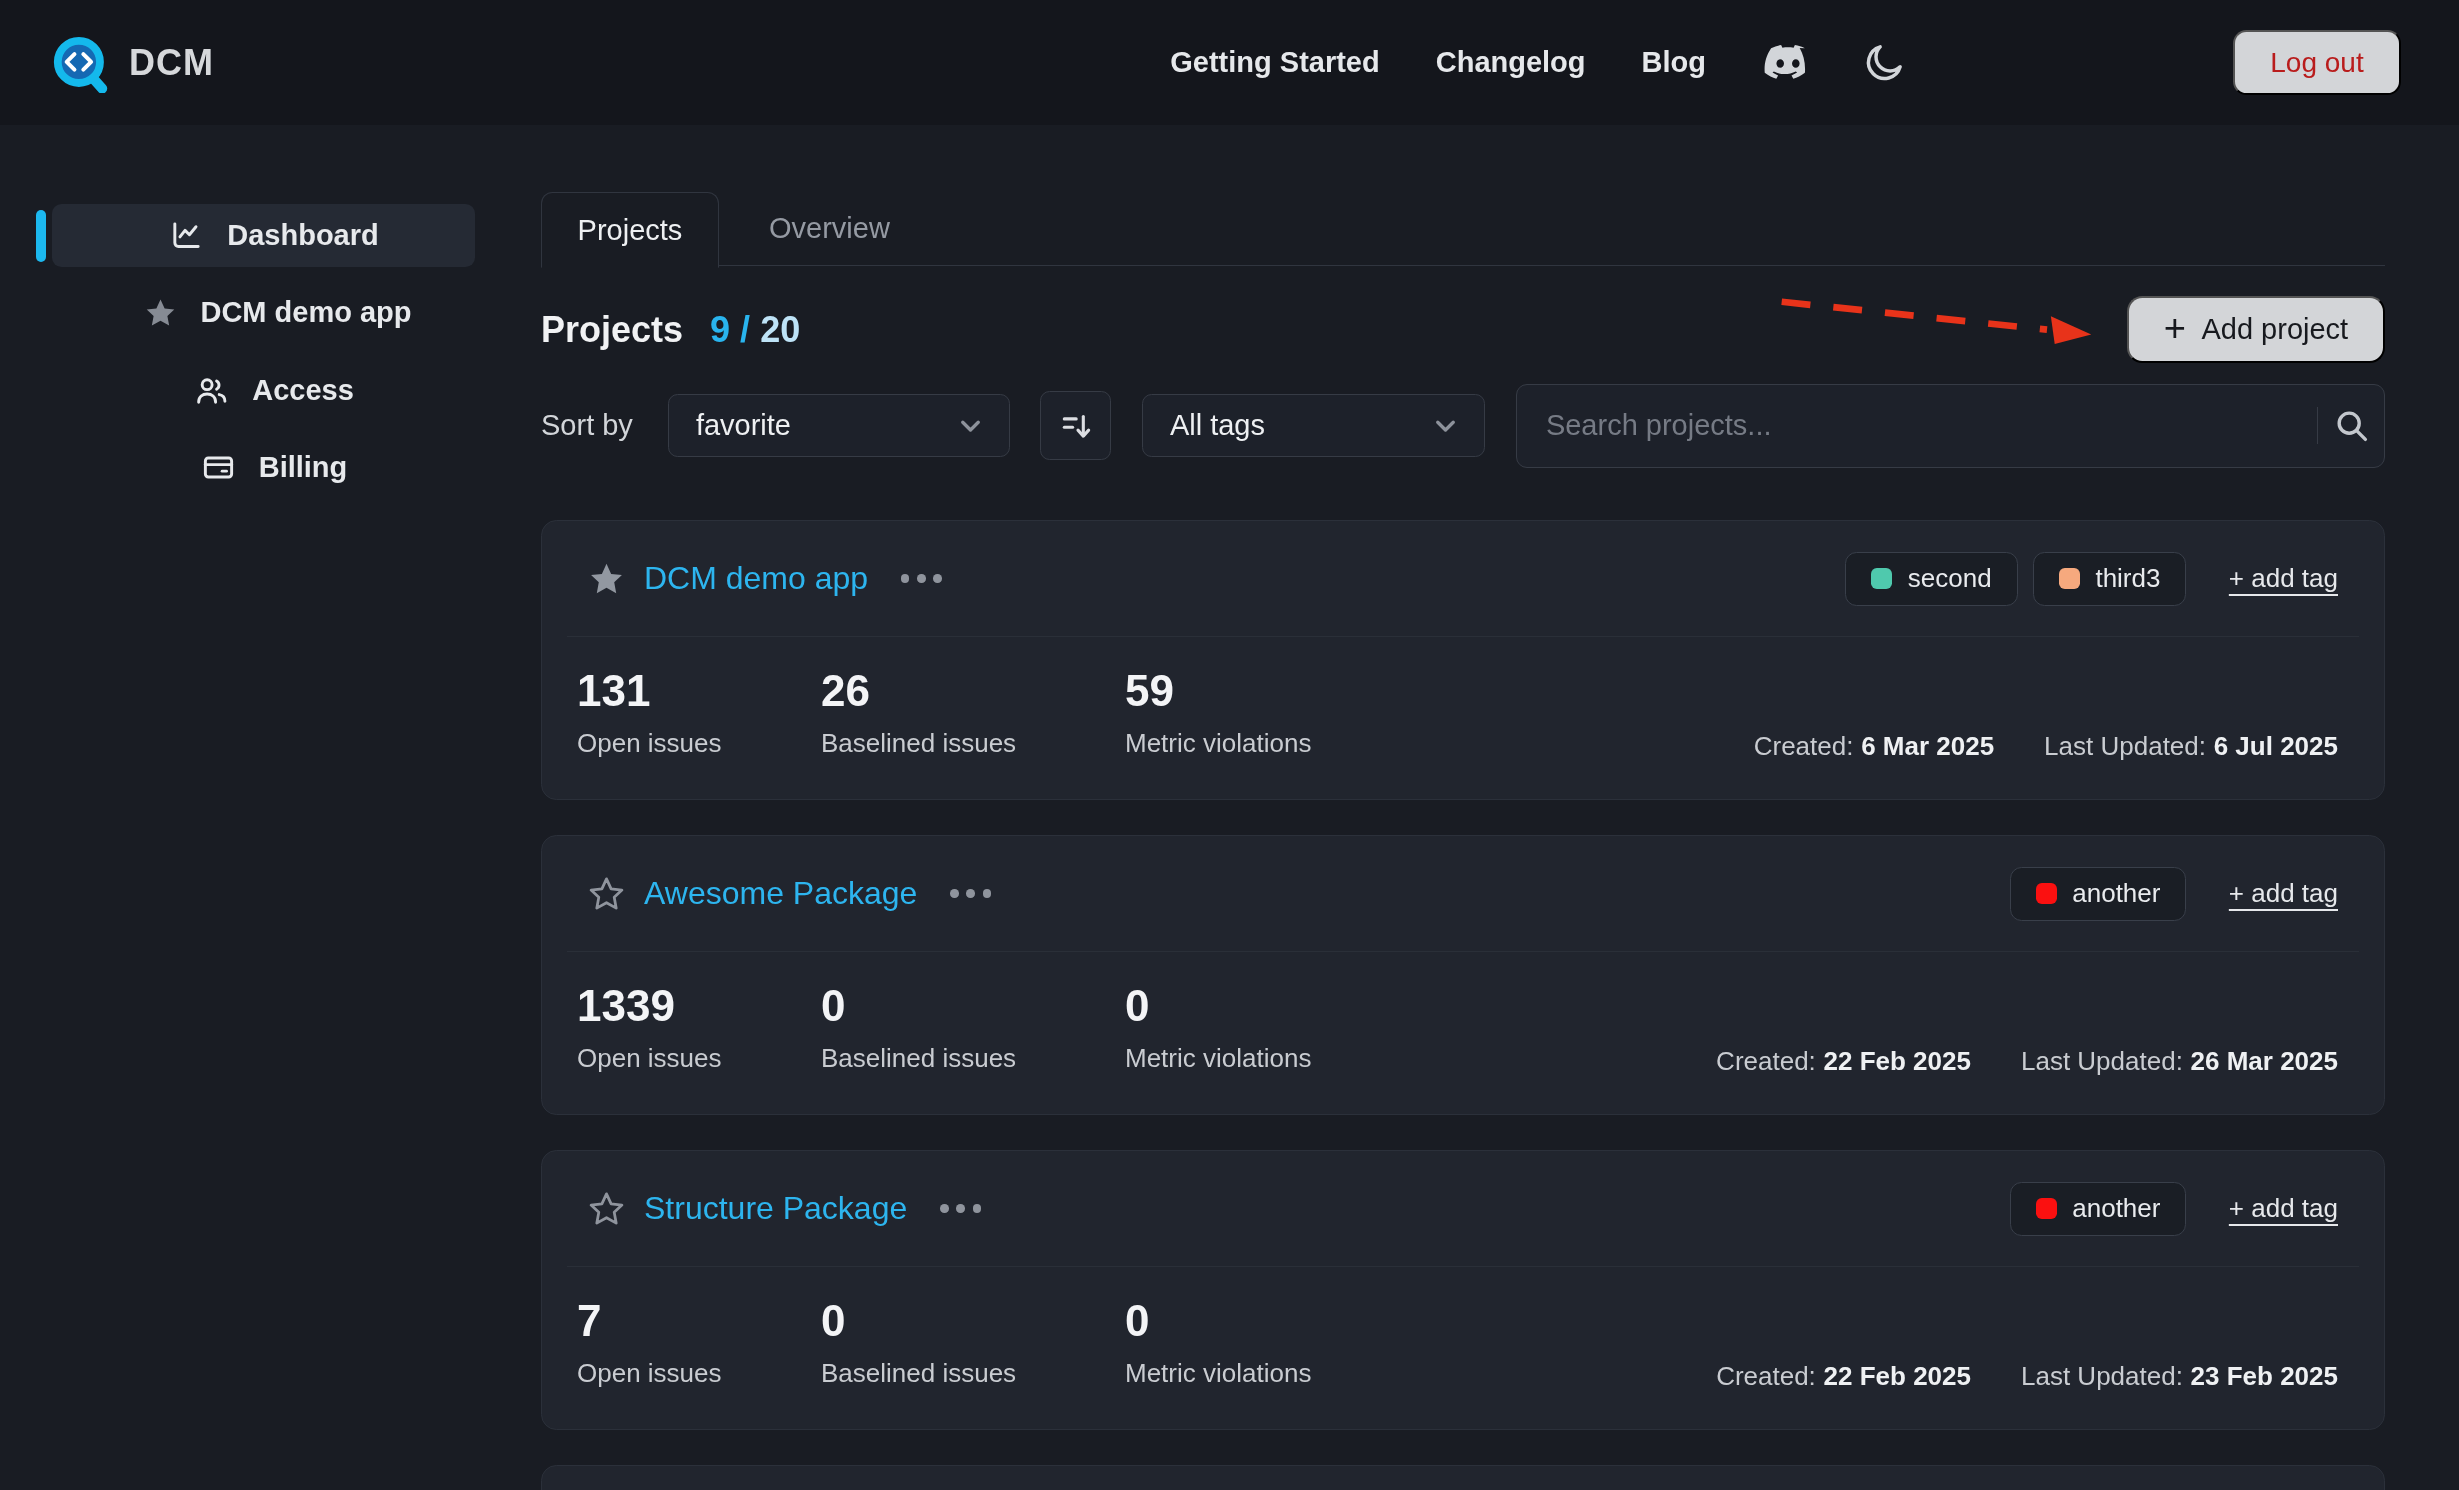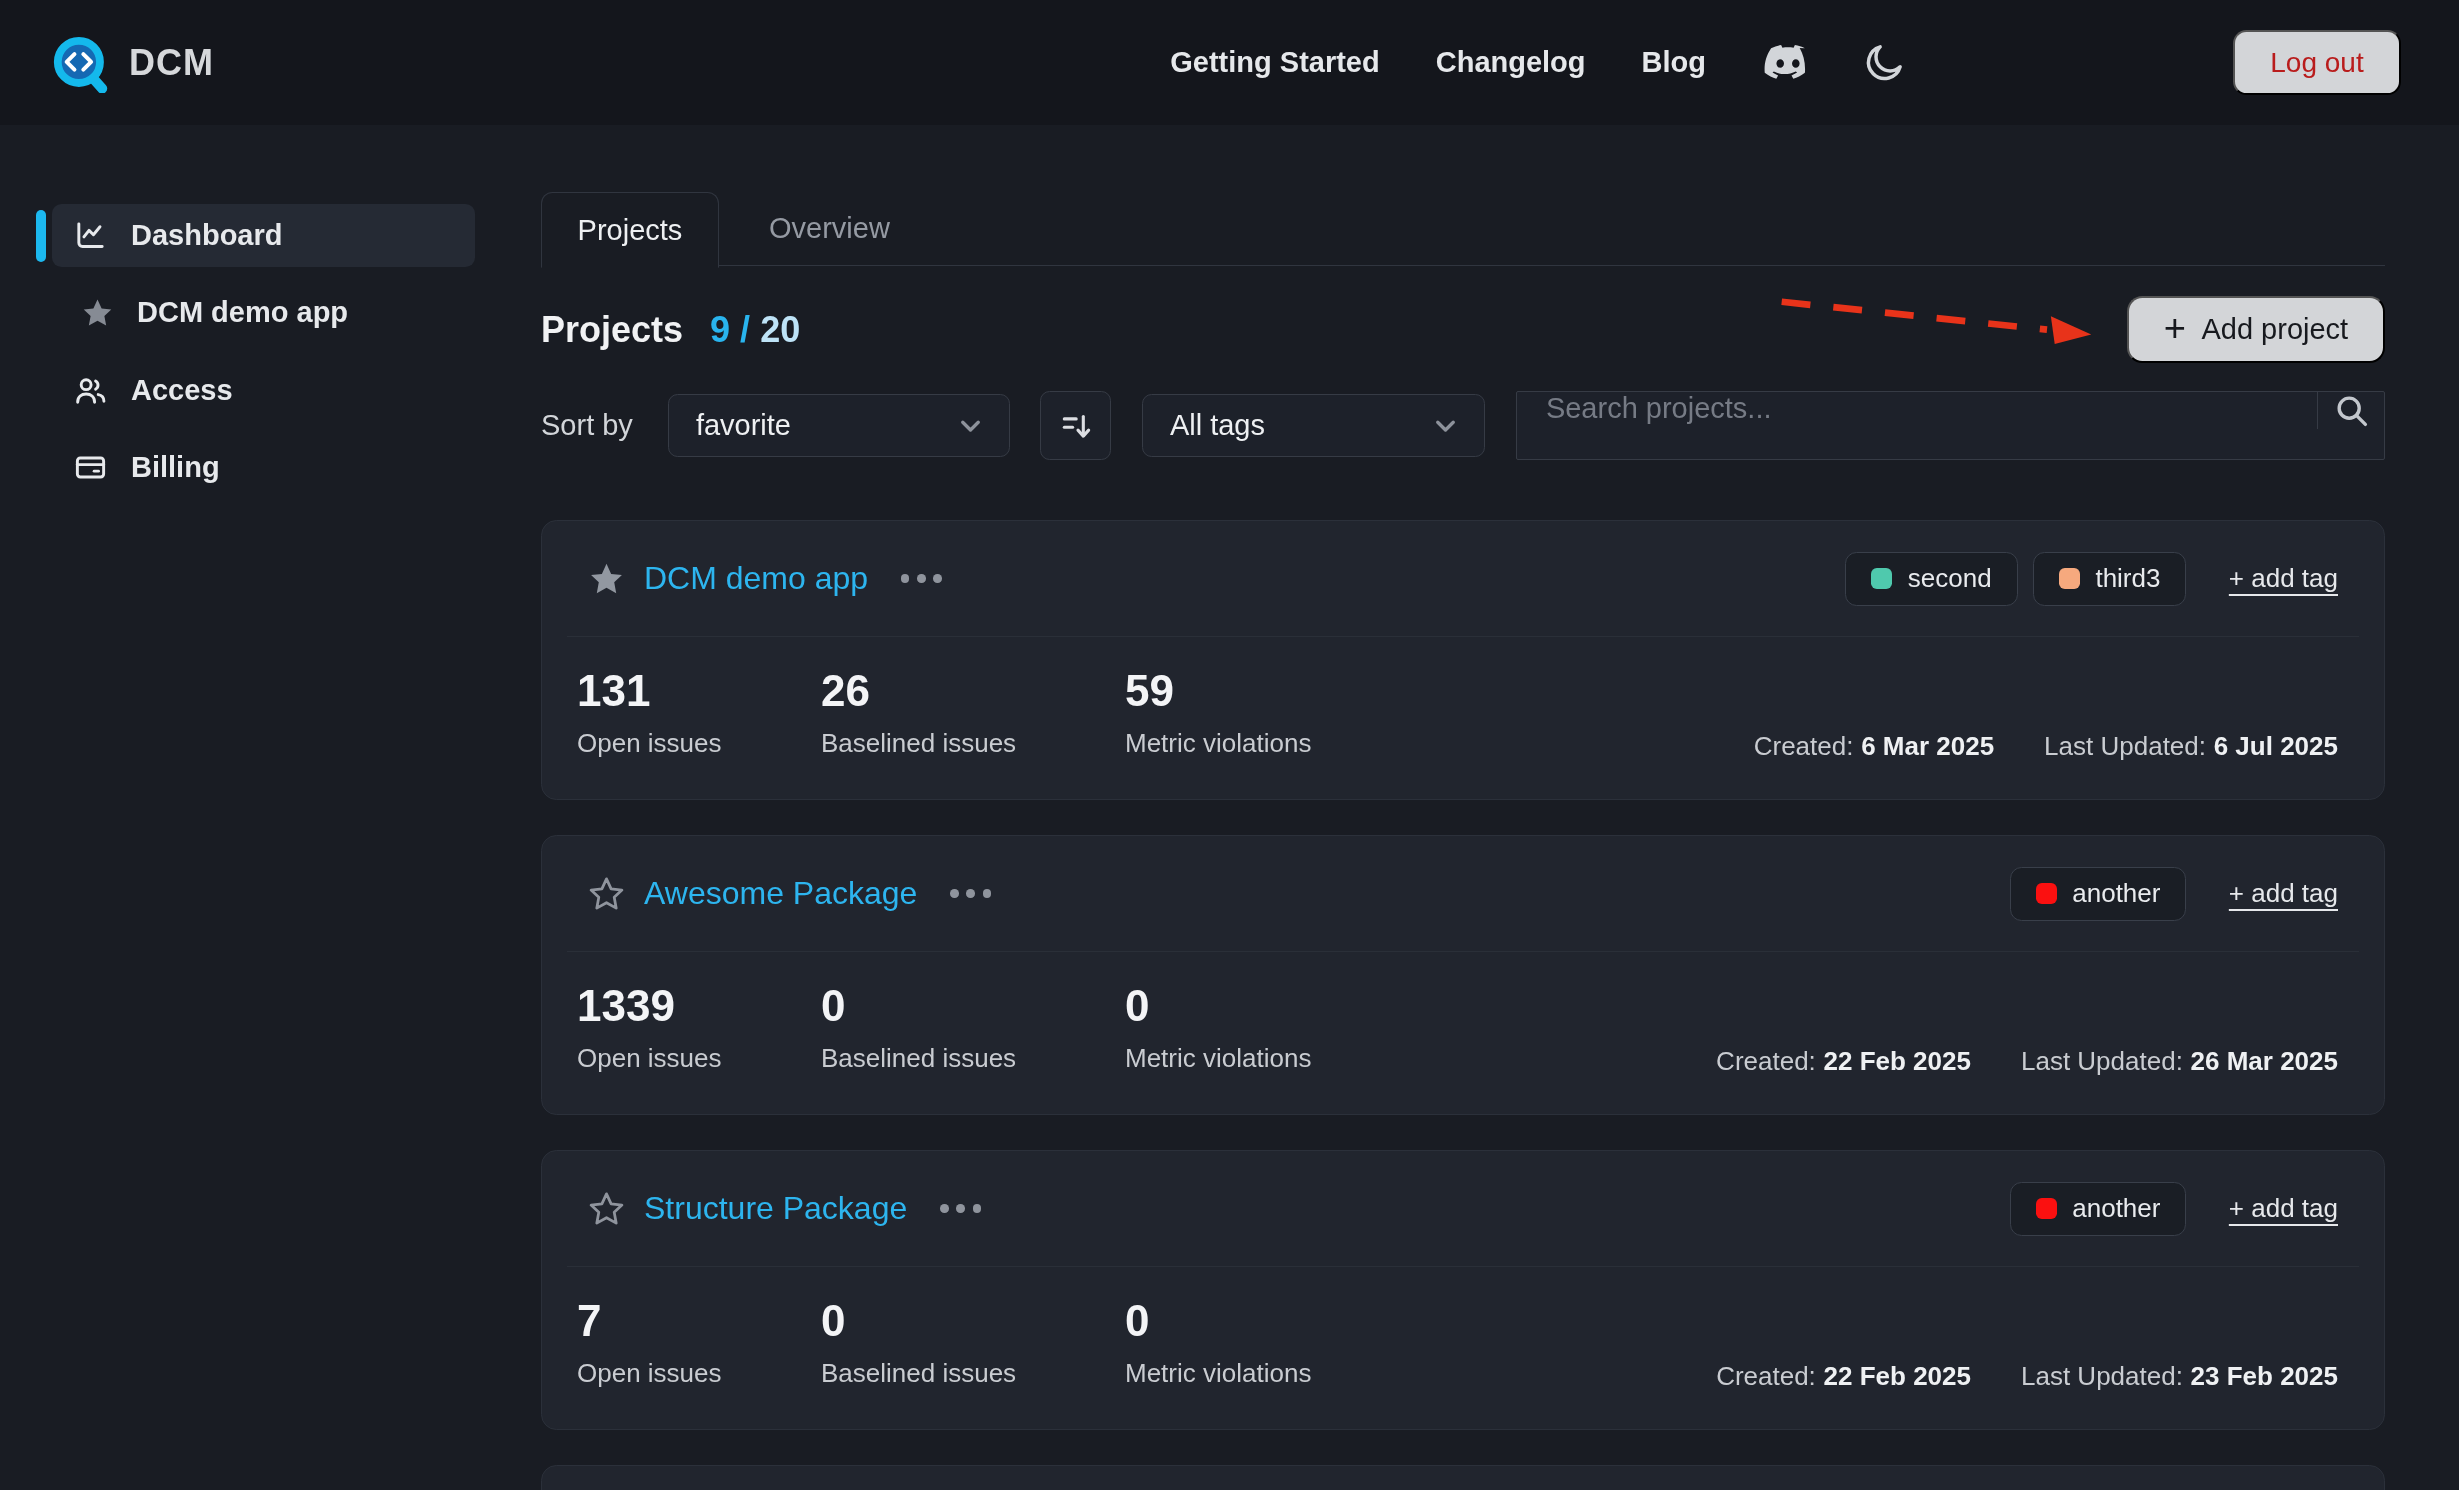--- a/index.html
+++ b/index.html
@@ -26,21 +26,21 @@
     display:flex; align-items:center; justify-content:center; cursor:pointer;
   }
   
   .layout { display:flex; height:1366px; }
   .sidebar { width:509px; position:relative; padding-top:79px; flex-shrink:0; }
   .active-bar { position:absolute; left:36px; top:85px; width:9.6px; height:52px; border-radius:5.8px; }
   .side-item {
     display:flex; align-items:center; gap:23px;
     height:63px; width:423px; margin-left:52px; margin-bottom:14.4px;
     border-radius:9.6px; padding-left:21px;
-    font-size:29px; font-weight:600; color:#e7e9ec; cursor:pointer;
+    font-size:29px; font-weight:600; color:#e7e9ec; cursor:pointer;justify-content:center;
   }
   .side-item.active { background:#252a34; }
   .side-item.indented { padding-left:29px; }
   .main { flex:1; padding-top:67px; padding-left:32px; }
   .content { width:1844px; }
   
   .tabs { display:flex; height:74px; border-bottom:1.9px solid #30353f; }
   .tab-active {
     width:178px; height:76px; margin-bottom:-1.9px;
     border:1.9px solid #30353f; border-bottom:1.9px solid #191c23;
@@ -74,22 +74,22 @@
     padding:0 23px 0 27px; font-size:29px; color:#eef0f2; cursor:pointer;gap:43px;
   }
   .select-sort { width:342px; }
   .select-tags { width:343px; margin-left:31px; }
   .sort-dir-btn {
     margin-left:30px; width:71px; height:69px; border:1.9px solid #363b45;
     border-radius:9.6px; background:#1d212a; display:flex; align-items:center; justify-content:center;
     cursor:pointer;
   }
   .searchbox {
-    margin-left:31px; flex:1; height:69px; border:1.9px solid #363b45; border-radius:2px;
-    background:#1d212a; display:flex; align-items:flex-start; overflow:hidden;
+    margin-left:31px; flex:1; height:84px; border:1.9px solid #363b45; border-radius:11px;
+    background:#1d212a; display:flex; align-items:center; overflow:hidden;
   }
   .searchbox input {
     flex:1; background:transparent; border:none; outline:none;
     font-family:"Liberation Sans", sans-serif; font-size:29px; color:#eef0f2; padding:0 29px;
   }
   .searchbox input::placeholder { color:#767b85; }
   .search-icon-seg {
     width:67px; border-left:1.9px solid #363b45;
     display:flex; align-items:center; justify-content:center; cursor:pointer;
   }

